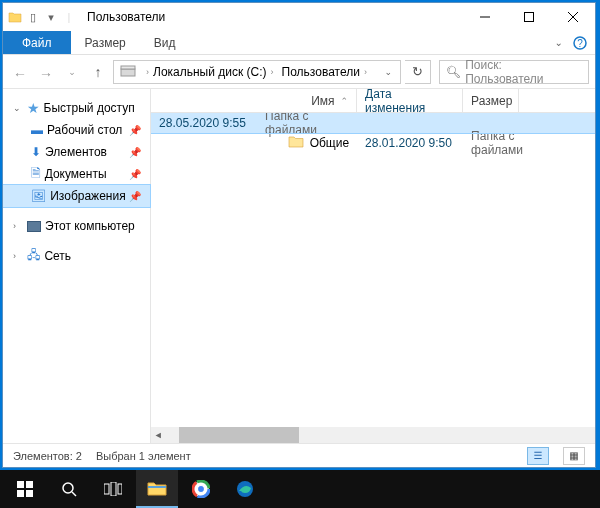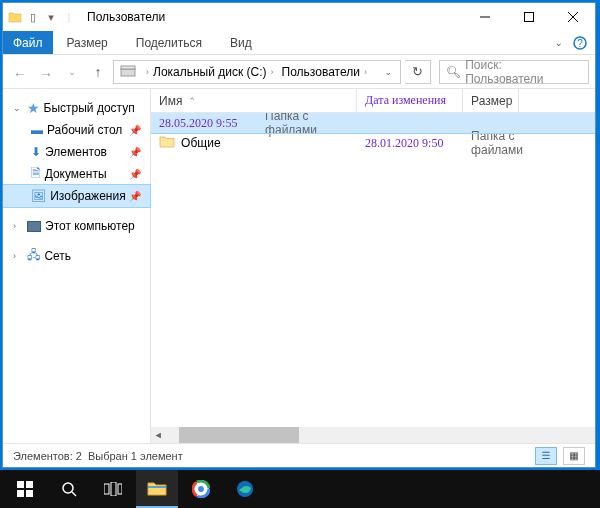--- a/index.html
+++ b/index.html
@@ -6,21 +6,21 @@
 body { width: 600px; height: 508px; background: #0078d7; overflow: hidden; }
 .window { position: absolute; left: 2px; top: 2px; width: 594px; height: 466px; background: #fff; border: 1px solid #5a8fbf; display: flex; flex-direction: column; }
 .titlebar { height: 28px; display: flex; align-items: center; background: #fff; }
 .titlebar .qa { display: flex; gap: 2px; padding: 0 4px; }
 .titlebar .qa span { width: 16px; height: 16px; display: flex; align-items: center; justify-content: center; font-size: 11px; color: #555; }
 .titlebar .title { font-size: 12px; color: #000; padding-left: 6px; flex: 1; }
 .titlebar .wc { display: flex; }
 .titlebar .wc div { width: 44px; height: 28px; display: flex; align-items: center; justify-content: center; }
 .titlebar .wc svg { width: 10px; height: 10px; }
 .ribbon { height: 24px; background: #fff; display: flex; align-items: center; border-bottom: 1px solid #e1e1e1; }
-.ribbon .file { background: #1979ca; color: #fff; font-size: 12px; padding: 4px 10px; height: 100%; display: flex; align-items: center; }
+.ribbon .file { background: #1979ca; color: #fff; font-size: 12px; padding: 4px 19px; height: 100%; display: flex; align-items: center; }
 .ribbon .tab { font-size: 12px; color: #444; padding: 0 14px; }
 .ribbon .spacer { flex: 1; }
 .ribbon .help { width: 22px; height: 22px; display: flex; align-items: center; justify-content: center; margin-right: 4px; }
 .addrbar { height: 34px; display: flex; align-items: center; padding: 4px 6px; gap: 4px; border-bottom: 1px solid #e5e5e5; }
 .nav-btn { width: 22px; height: 22px; display: flex; align-items: center; justify-content: center; color: #999; font-size: 14px; }
 .nav-btn.enabled { color: #555; }
 .address { flex: 1; border: 1px solid #ccc; height: 24px; display: flex; align-items: center; padding: 0 2px; font-size: 12px; }
 .address .folder-ico { width: 16px; height: 16px; margin: 0 4px; }
 .crumb { padding: 0 2px; color: #000; display: flex; align-items: center; }
 .crumb .sep { color: #888; font-size: 9px; padding: 0 4px; }
@@ -35,25 +35,25 @@
 .side-item .pin { margin-left: auto; color: #8fb3d9; font-size: 10px; }
 .side-item.sub { padding-left: 28px; }
 .side-group { margin-bottom: 8px; }
 .content { flex: 1; display: flex; flex-direction: column; }
 .cols { display: flex; height: 24px; border-bottom: 1px solid #e5e5e5; font-size: 12px; color: #444; align-items: center; }
 .cols .col { padding: 0 8px; border-right: 1px solid #e5e5e5; height: 100%; display: flex; align-items: center; gap: 6px; }
 .rows { flex: 1; overflow: auto; }
 .row { display: flex; height: 20px; font-size: 12px; align-items: center; }
 .row.sel { background: #cce8ff; outline: 1px solid #99d1ff; }
 .row .c { padding: 0 8px; display: flex; align-items: center; gap: 6px; }
-.c1 { width: 206px; } .c2 { width: 106px; color: #6d28d9; font-family: Liberation Serif, serif; } .c3 { width: 96px; color: #666; } .c4 { width: 56px; }
+.c1 { width: 206px; justify-content: flex-end; } .c2 { width: 106px; color: #0c4a6e; } .c3 { width: 96px; color: #666; } .c4 { width: 56px; }
 .hscroll { height: 16px; background: #f0f0f0; display: flex; align-items: center; }
 .hscroll .thumb { background: #c2c2c2; height: 16px; width: 120px; margin-left: 14px; }
 .hscroll .arr { width: 14px; text-align: center; color: #666; font-size: 9px; }
-.status { height: 24px; display: flex; align-items: center; font-size: 11px; color: #444; padding: 0 10px; border-top: 1px solid #e5e5e5; gap: 6px; }
+.status { height: 24px; display: flex; align-items: center; font-size: 11px; color: #444; padding: 0 10px; border-top: 1px solid #e5e5e5; gap: 14px; }
 .status .spacer { flex: 1; }
 .status .view { width: 22px; height: 18px; border: 1px solid #ccc; display: flex; align-items: center; justify-content: center; font-size: 10px; }
 .status .view.active { background: #cce8ff; border-color: #7ab8e6; color: #2b6bb0; }
 .taskbar { position: absolute; bottom: 0; left: 0; right: 0; height: 38px; background: #101010; display: flex; align-items: center; padding: 0 4px; gap: 2px; }
 .tb-item { width: 42px; height: 38px; display: flex; align-items: center; justify-content: center; }
 .tb-item.active { background: #272727; border-bottom: 2px solid #76b9ed; }
 .folder-svg { display: inline-block; }
 .ico-star { color: #57a0e0; font-size: 14px; }
 .ico-desktop { color: #2d7dd2; font-size: 12px; }
 .ico-down { color: #2d7dd2; font-size: 12px; }
@@ -94,21 +94,20 @@
             <line x1="0" y1="0" x2="10" y2="10" stroke="#000"></line>
             <line x1="10" y1="0" x2="0" y2="10" stroke="#000"></line>
           </svg>
         </div>
     </div>
   </div>
 
   <div class="ribbon">
     <div class="file">Файл</div>
     <div class="tab">Размер</div>
-    <div class="tab">Поделиться</div>
     <div class="tab">Вид</div>
     <div class="spacer"></div>
     <div style="font-size:10px;color:#666;padding:0 6px">⌄</div>
     <div class="help">
         <svg width="14" height="14">
           <circle cx="7" cy="7" r="6" fill="none" stroke="#1979ca" stroke-width="1.5"></circle>
           <text x="7" y="11" font-size="10" fill="#1979ca" text-anchor="middle">?</text>
         </svg>
       </div>
   </div>

